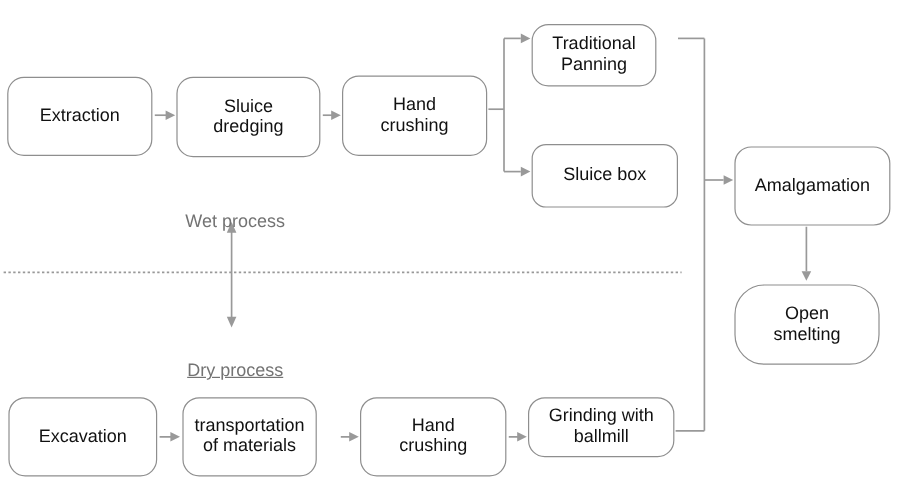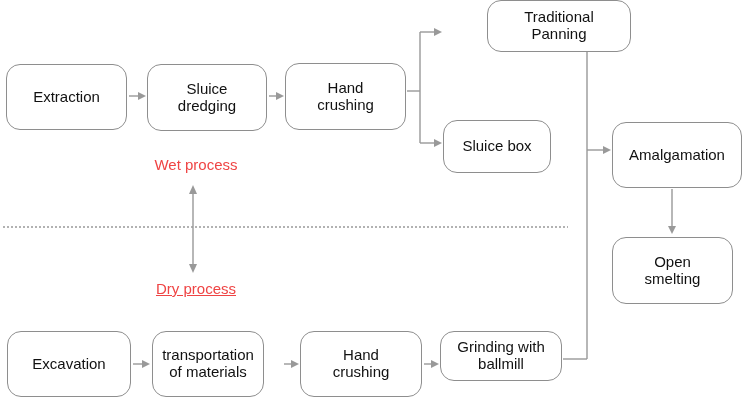--- a/index.html
+++ b/index.html
@@ -35,30 +35,31 @@
     white-space: pre-line;
     font-size: 15px;
     line-height: 1.12;
     color: #111111;
   }
   .flow-label {
     position: absolute;
     width: 140px;
     text-align: center;
     font-size: 15px;
-    color: #ef4444;
+    color: #737373;
+    margin-top: 20px;
   }
   
   .n-extraction    { left: 6px;   top: 64px;  width: 121px; height: 66px; }
   .n-suction       { left: 147px; top: 64px;  width: 120px; height: 67px; }
   .n-hand-top      { left: 285px; top: 63px;  width: 121px; height: 67px; }
-  .n-panning       { left: 443px; top: 0;   width: 144px; height: 52px; margin-left: 44px; }
-  .n-sluice        { left: 443px; top: 120px; width: 108px; height: 53px; }
+  .n-panning       { left: 443px; top: 20px;   width: 104px; height: 52px; }
+  .n-sluice        { left: 443px; top: 120px; width: 122px; height: 53px; border-radius: 12px; }
   .n-amalgamation  { left: 612px; top: 122px; width: 130px; height: 66px; }
-  .n-open-smelting { left: 612px; top: 237px; width: 121px; height: 67px; }
+  .n-open-smelting { left: 612px; top: 237px; width: 121px; height: 67px; border-radius: 25px; }
   .n-excavation    { left: 7px;   top: 331px; width: 124px; height: 66px; }
   .n-transport     { left: 152px; top: 331px; width: 112px; height: 66px; }
   .n-hand-bottom   { left: 300px; top: 331px; width: 122px; height: 66px; }
   .n-grinding      { left: 440px; top: 331px; width: 122px; height: 50px; }
   .l-wet { left: 126px; top: 156px; }
   .l-dry { left: 126px; top: 280px; text-decoration: underline; }
 </style>
 </head>
 <body>
 

